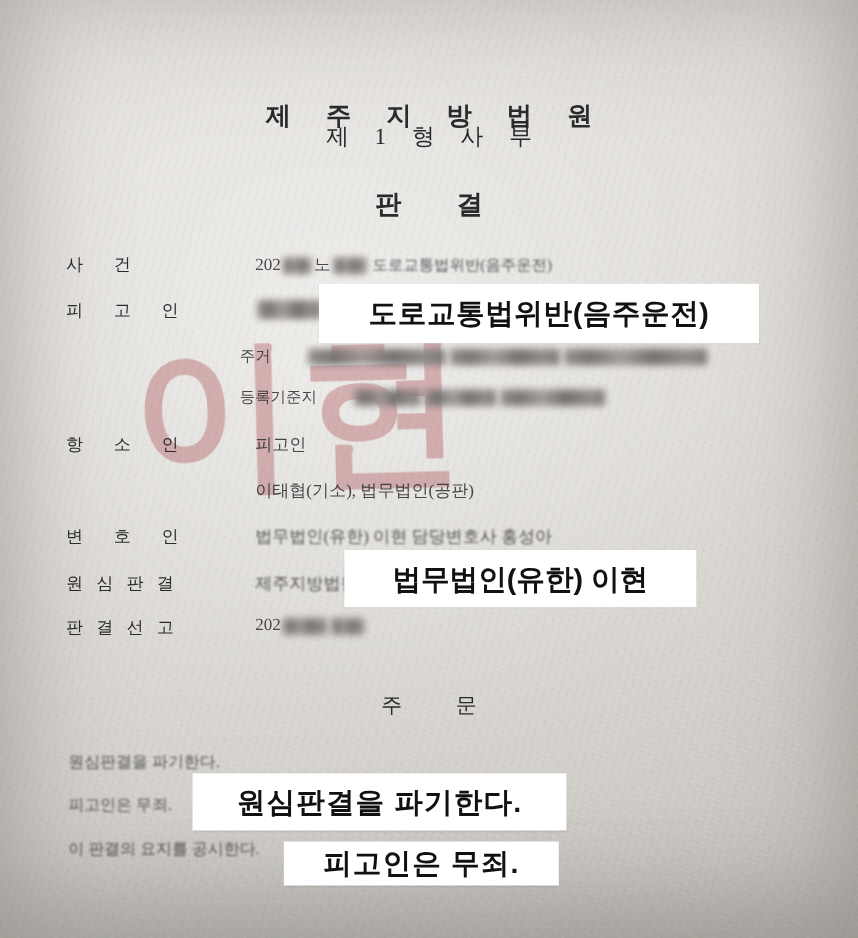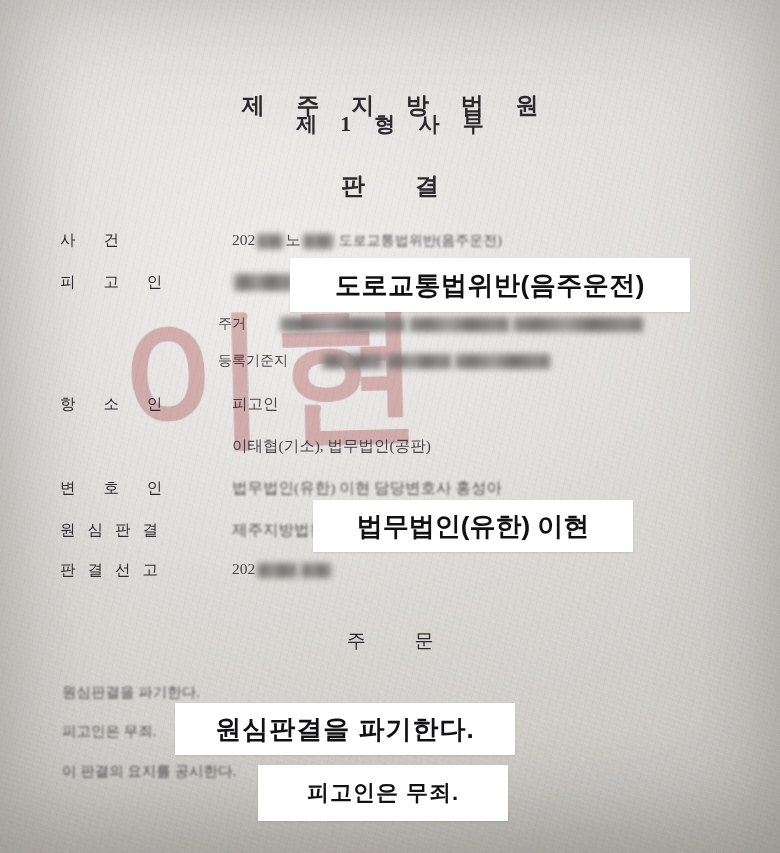--- a/index.html
+++ b/index.html
@@ -80,21 +80,21 @@
     letter-spacing: 13px;
     text-indent: 13px;
     font-weight: 600;
     margin-top: 40px;
   }
   .title-div {
     top: 110px;
     font-size: 21px;
     letter-spacing: 9px;
     text-indent: 9px;
-    font-weight: 700;
+    font-weight: 400;
   }
   .title-judgment {
     top: 170px;
     font-size: 24px;
     letter-spacing: 22px;
     text-indent: 22px;
     font-weight: 700;
   }
   .title-order {
     top: 628px;
@@ -183,22 +183,22 @@
   #callout-lawfirm {
     left: 265px; top: 500px; width: 320px; height: 52px;
     font-size: 26px;
     margin-left: 48px;
   }
   #callout-reverse {
     left: 175px; top: 703px; width: 340px; height: 52px;
     font-size: 26px; letter-spacing: 1px;
   }
   #callout-acquit {
-    left: 258px; top: 765px; width: 250px; height: 56px;
-    font-size: 22px; letter-spacing: 1px;
+    left: 258px; top: 765px; width: 250px; height: 40px;
+    font-size: 26px; letter-spacing: 1px;
   }
 
   
   .order-line {
     position: absolute;
     left: 62px;
     color: #2b2b2d;
     font-size: 15.5px;
     white-space: nowrap;
   }

